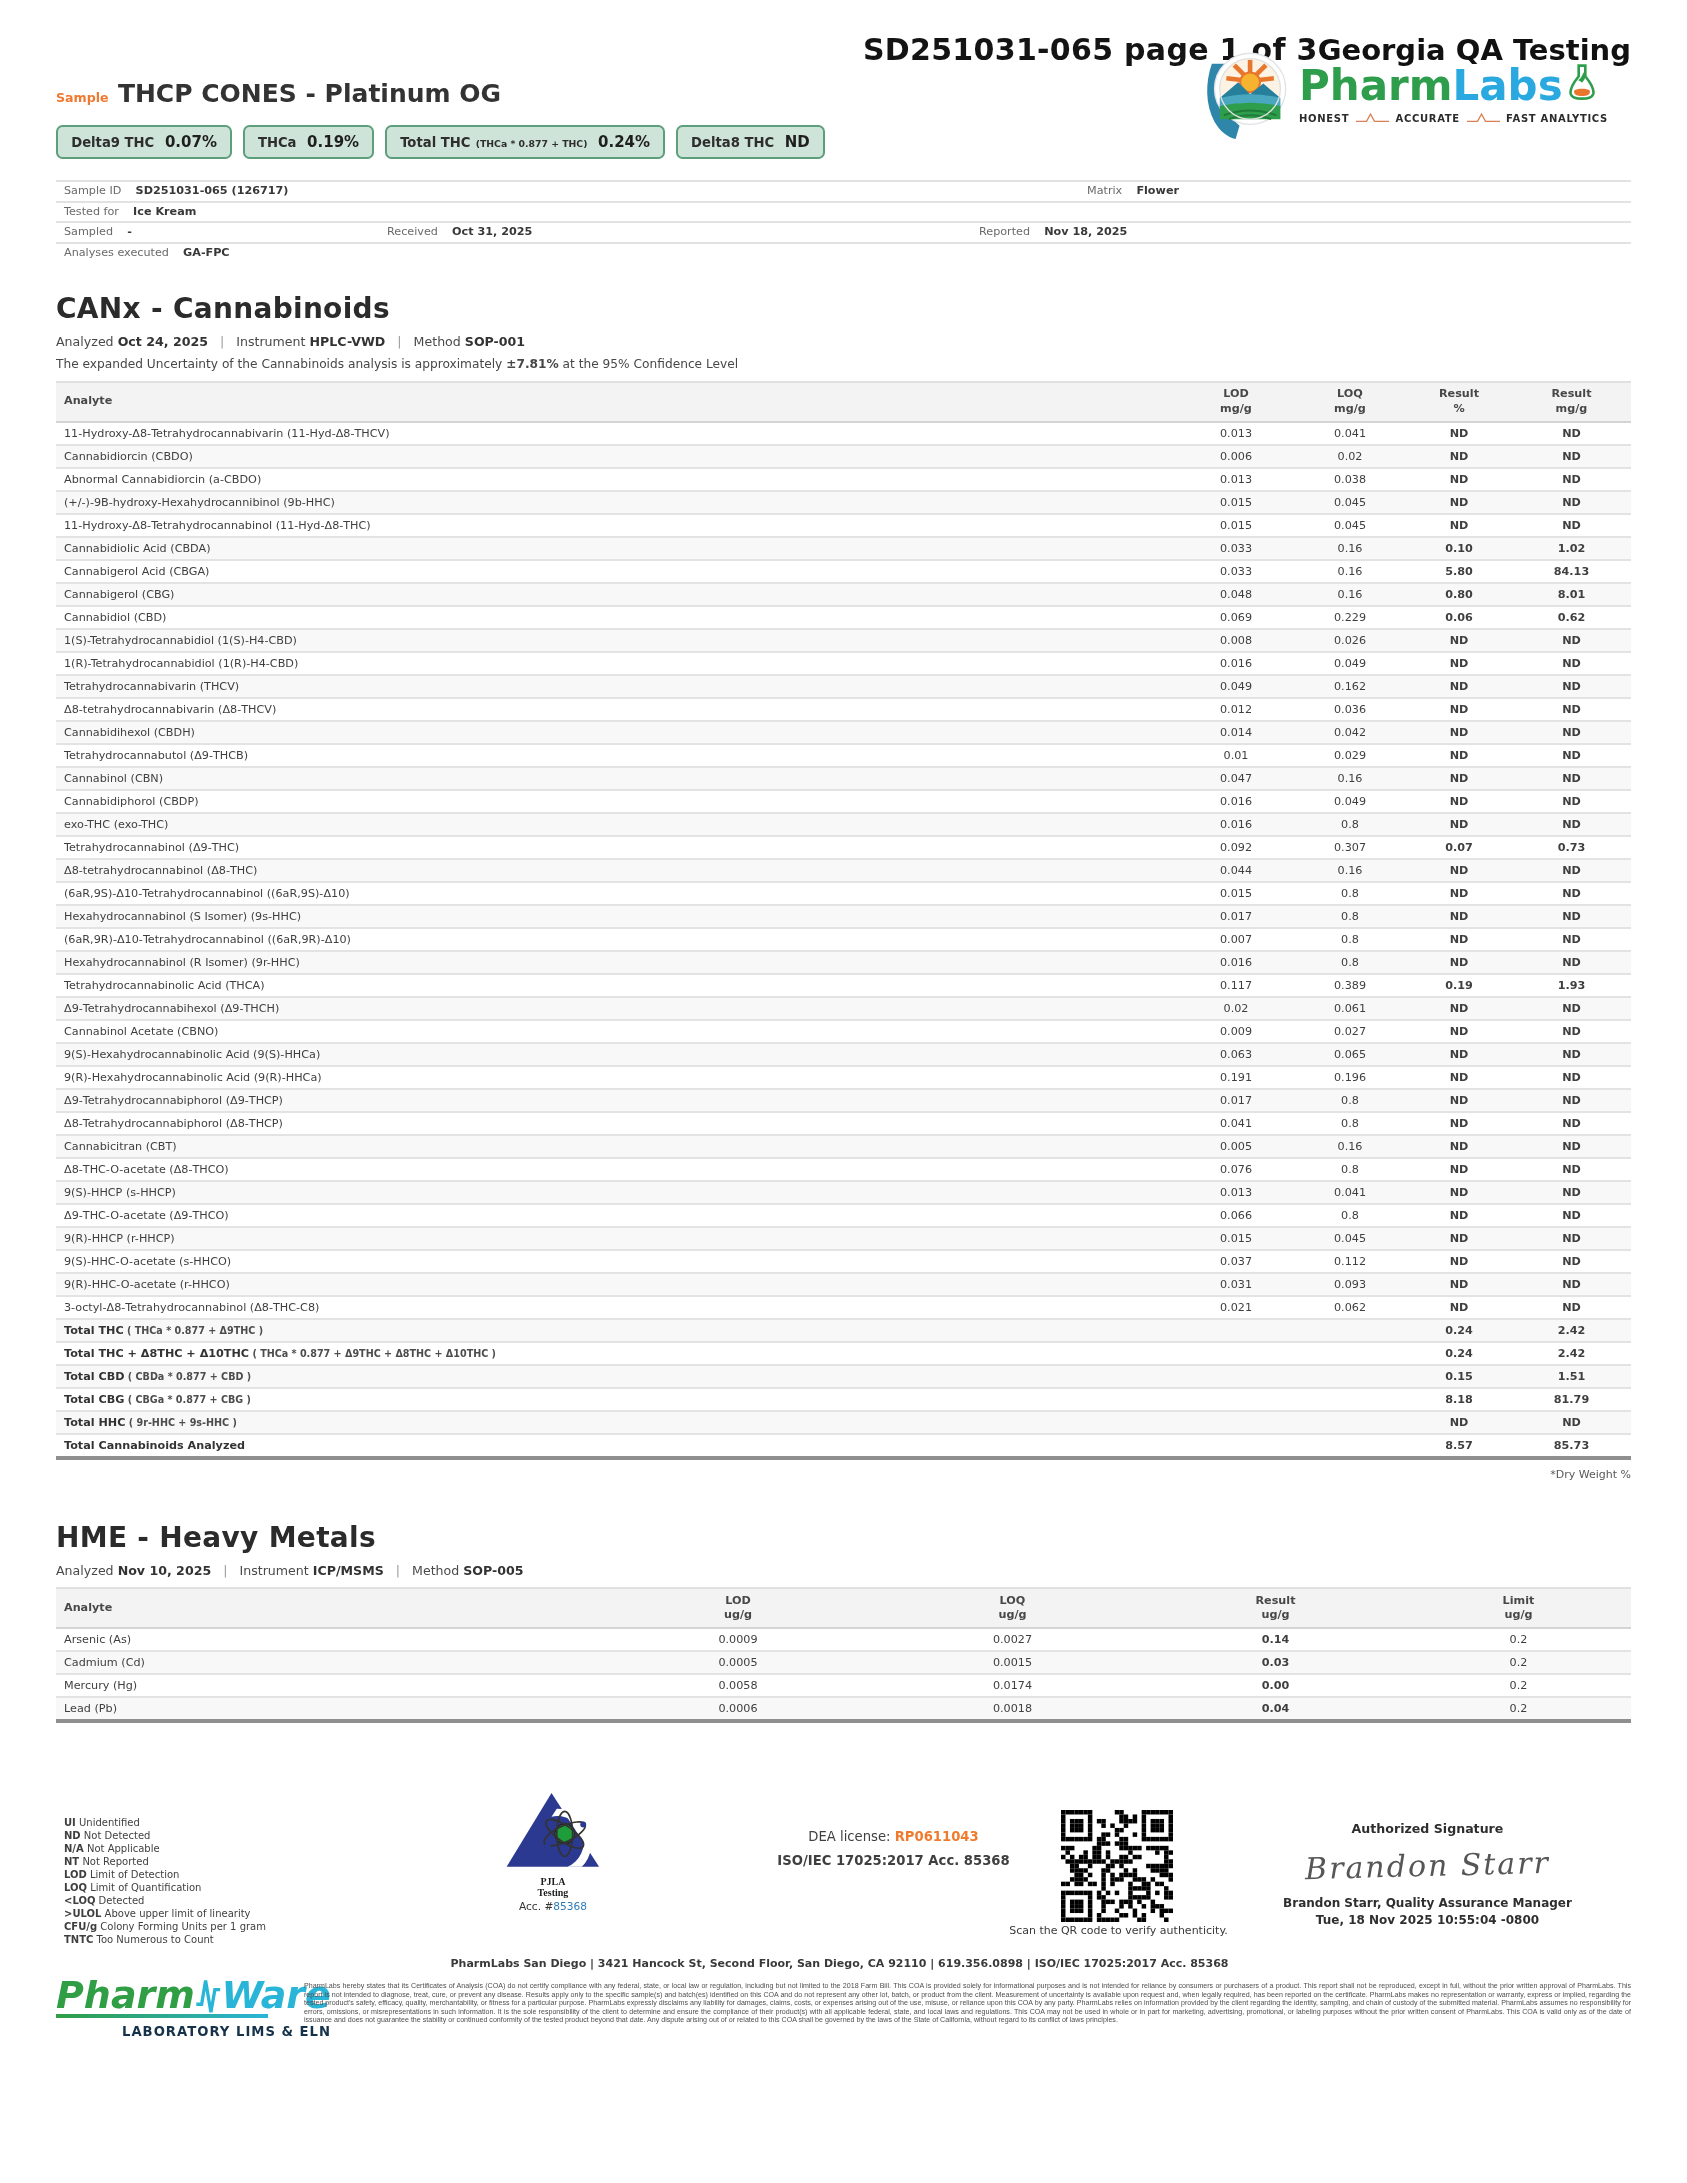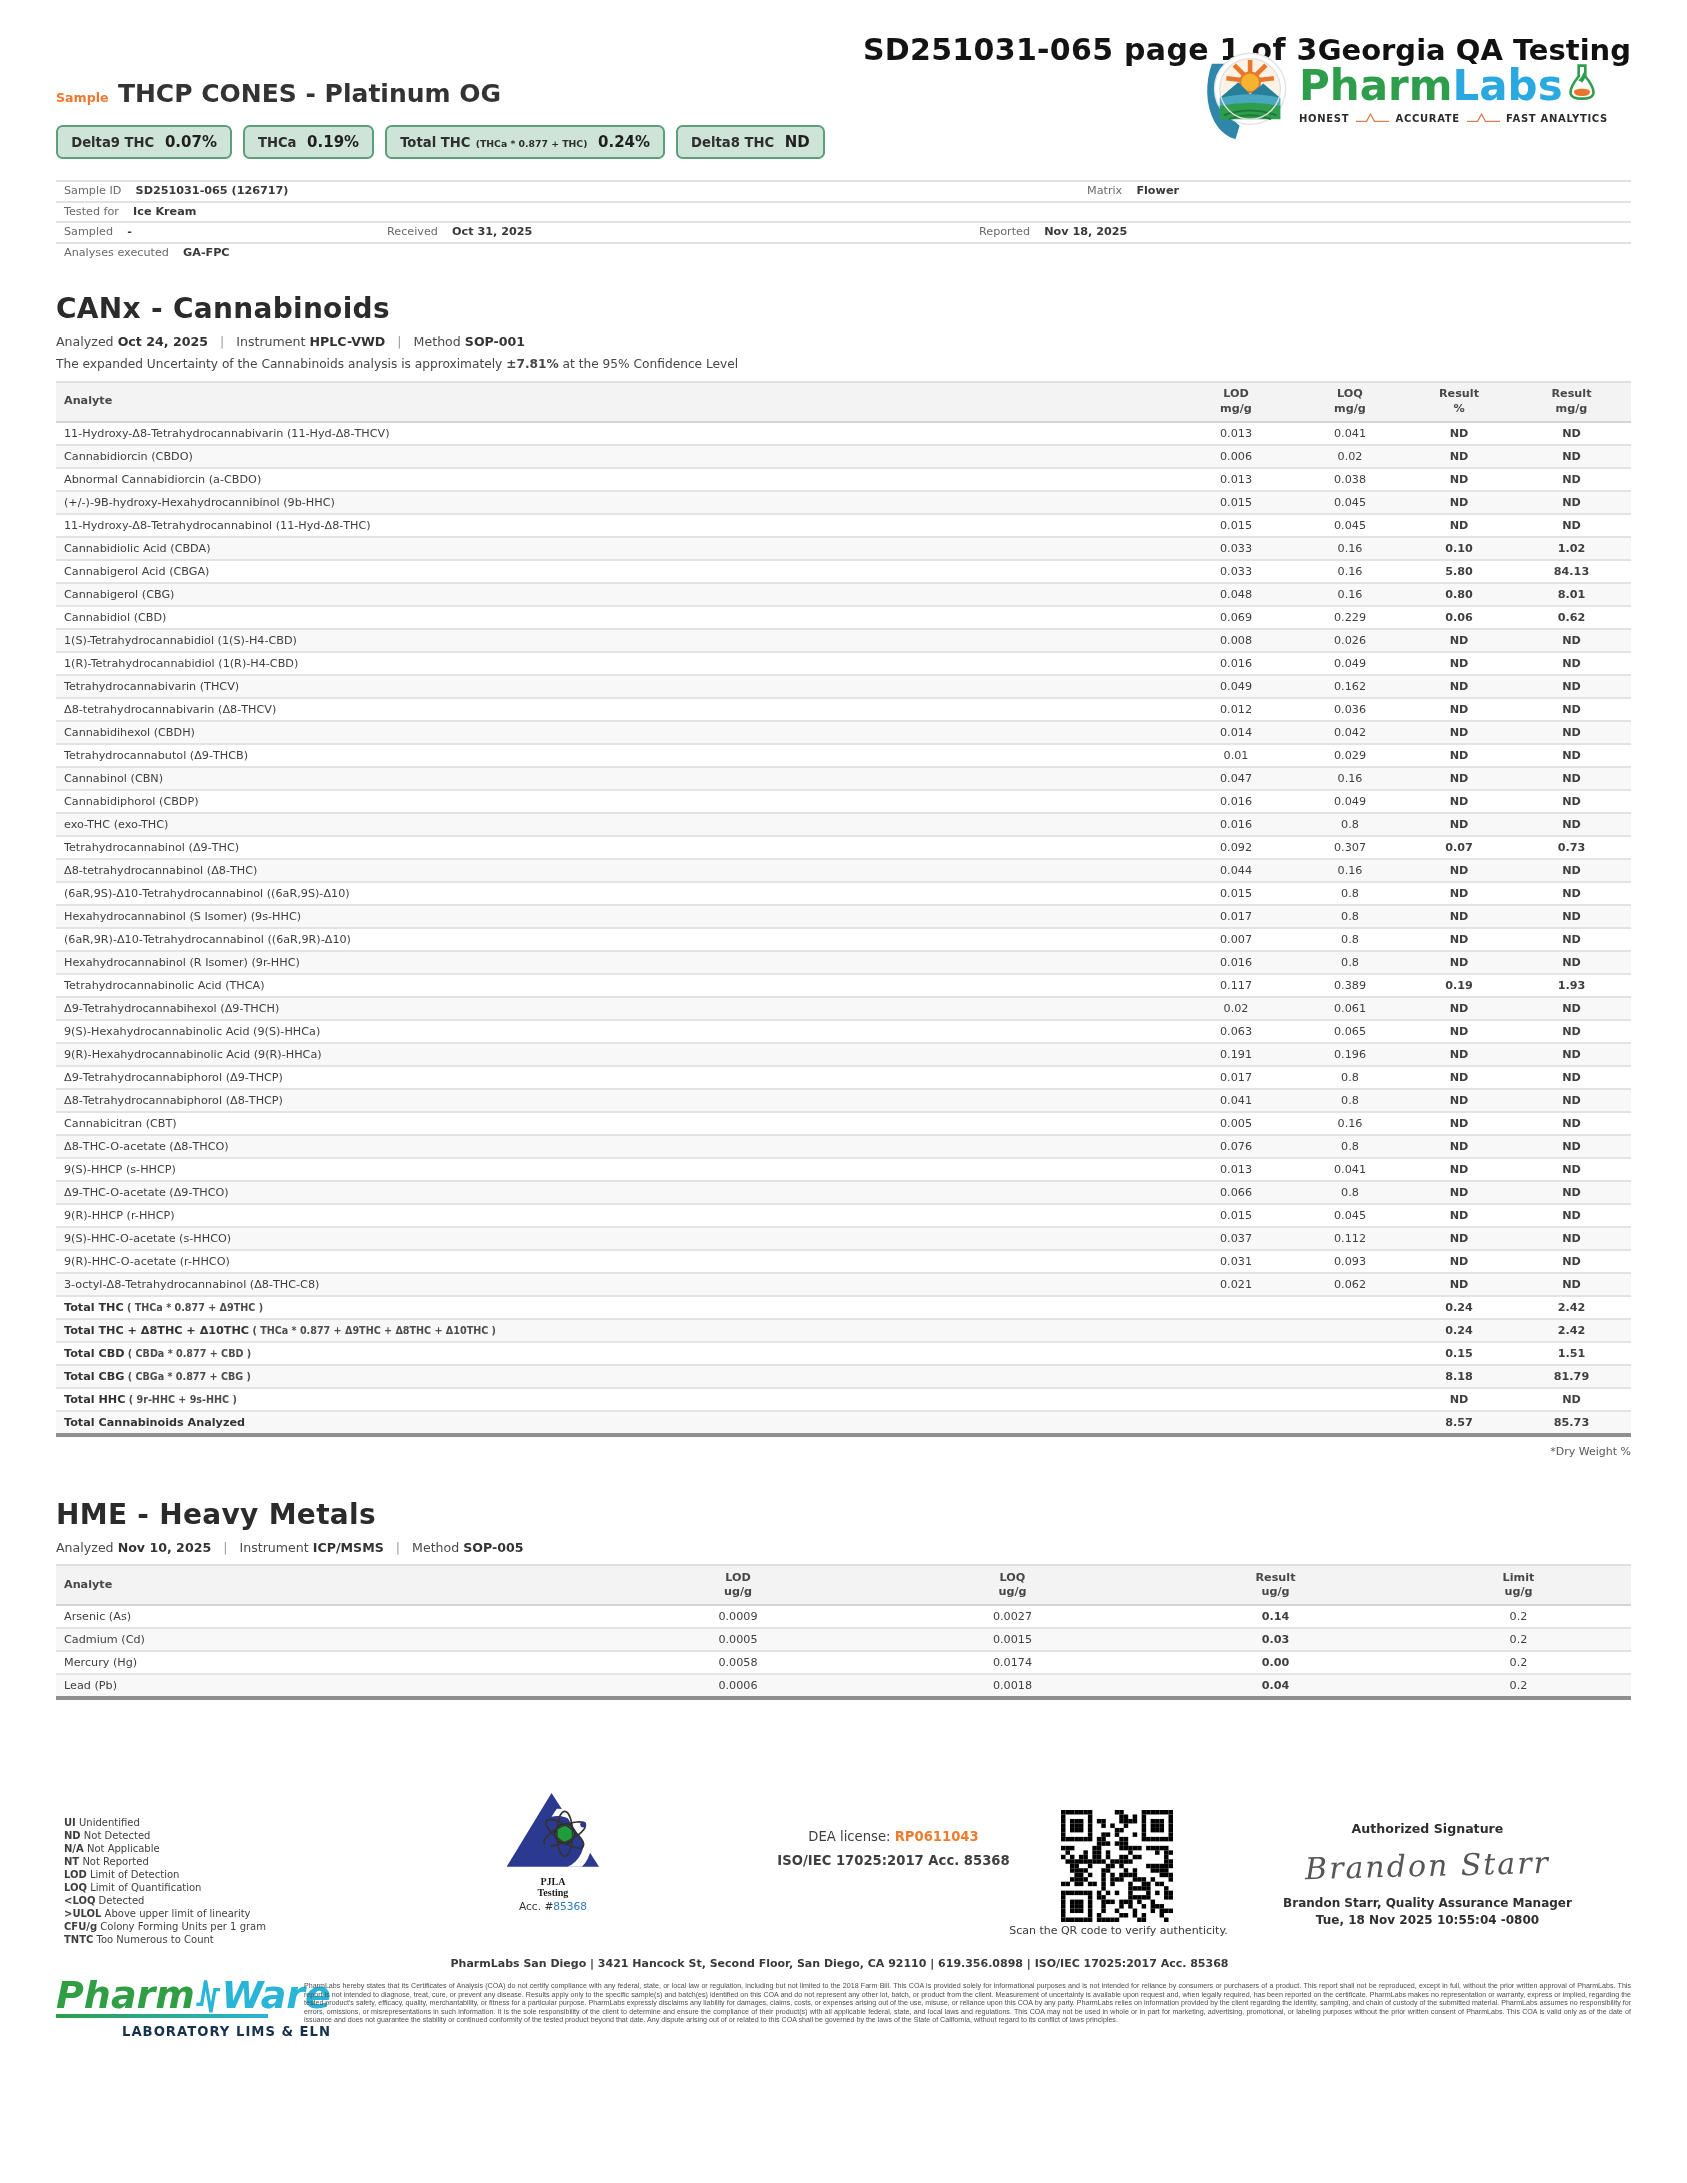--- a/index.html
+++ b/index.html
@@ -370,20 +370,27 @@
             <td class="analyte">Tetrahydrocannabinolic Acid (THCA)</td>
             <td>0.117</td>
             <td>0.389</td>
             <td class="val">0.19</td>
             <td class="val">1.93</td>
           </tr>
           <tr>
             <td class="analyte">Δ9-Tetrahydrocannabihexol (Δ9-THCH)</td>
             <td>0.02</td>
             <td>0.061</td>
+            <td class="nd">ND</td>
+            <td class="nd">ND</td>
+          </tr>
+          <tr>
+            <td class="analyte">Cannabinol Acetate (CBNO)</td>
+            <td>0.009</td>
+            <td>0.027</td>
             <td class="nd">ND</td>
             <td class="nd">ND</td>
           </tr>
           <tr>
             <td class="analyte">9(S)-Hexahydrocannabinolic Acid (9(S)-HHCa)</td>
             <td>0.063</td>
             <td>0.065</td>
             <td class="nd">ND</td>
             <td class="nd">ND</td>
           </tr>

